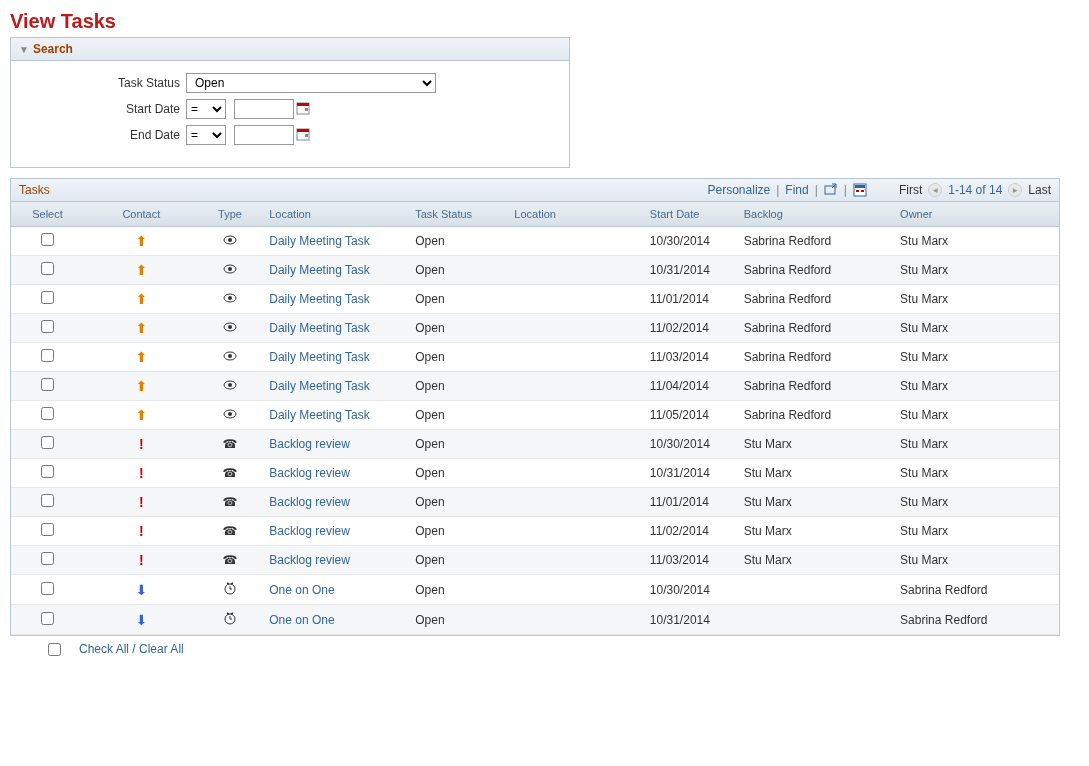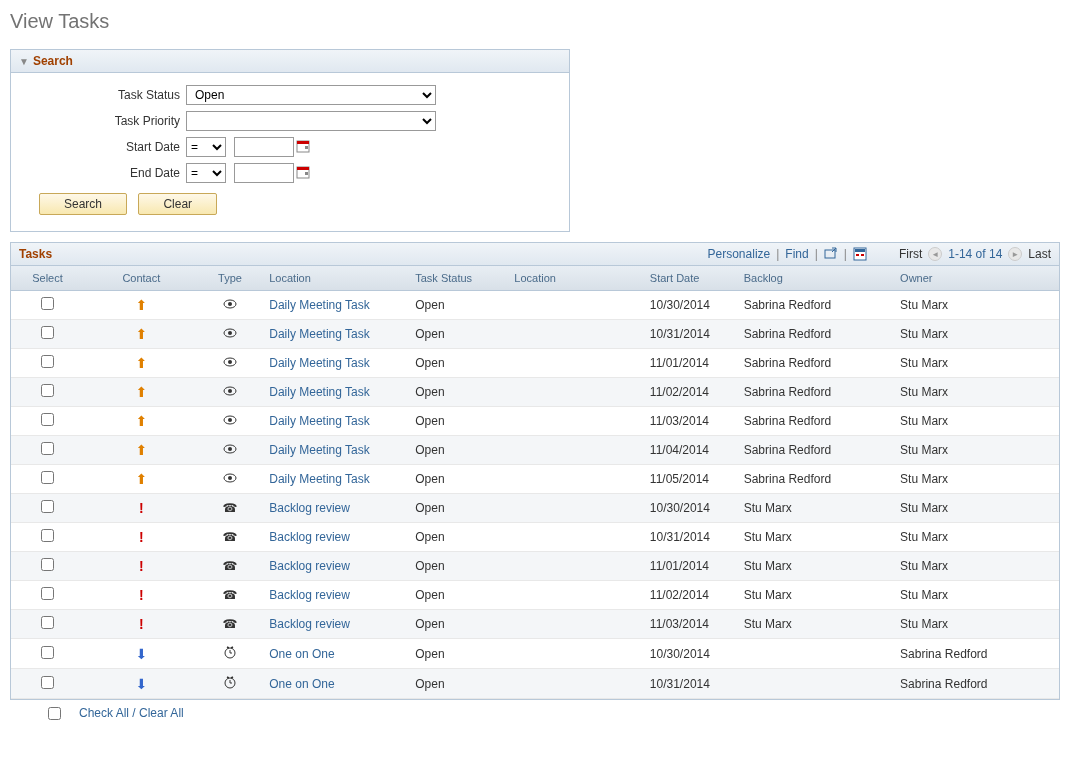--- a/index.html
+++ b/index.html
@@ -1,18 +1,18 @@
 <!DOCTYPE html>
 <html><head>
   <meta charset="utf-8">
   <style>
     * { box-sizing: border-box; margin: 0; padding: 0; font-family: Arial, sans-serif; }
     body { background: #ffffff; font-size: 12px; color: #333; padding: 10px; }
     
-    .page-title { color: #737373; font-size: 20px; font-weight: normal; margin-bottom: 16px; }
+    .page-title { color: #b91c1c; font-size: 20px; font-weight: bold; margin-bottom: 4px; }
     
     .search-panel { border: 1px solid #b8c8d8; width: 560px; margin-bottom: 10px; }
     .search-header { background: linear-gradient(#f0f4f8, #e0e8f0); padding: 4px 8px; border-bottom: 1px solid #b8c8d8; display: flex; align-items: center; }
     .collapse-icon { color: #888; margin-right: 4px; cursor: pointer; font-size: 10px; }
     .search-title { color: #a04000; font-weight: bold; font-size: 12px; }
     .search-body { padding: 12px 20px 16px 20px; }
     
     .form-row { display: flex; align-items: center; margin-bottom: 6px; }
     .form-label { width: 155px; text-align: right; padding-right: 6px; font-size: 12px; color: #333; }
     .form-input-text { width: 250px; height: 20px; border: 1px solid #999; padding: 2px 4px; font-size: 12px; }
@@ -20,21 +20,21 @@
     .form-select-sm { width: 40px; height: 20px; border: 1px solid #999; font-size: 12px; background: #fff; }
     .form-date { width: 60px; height: 20px; border: 1px solid #999; margin-left: 8px; font-size: 12px; }
     .cal-icon { width: 16px; height: 16px; display: inline-block; margin-left: 2px; cursor: pointer; vertical-align: middle; }
     
     .btn-row { margin-left: 8px; margin-top: 10px; }
     .btn { background: linear-gradient(#fef8e8, #f8e8b0); border: 1px solid #c8a858; padding: 3px 24px; font-size: 12px; cursor: pointer; color: #333; border-radius: 2px; }
     .btn + .btn { margin-left: 8px; }
     
     .grid-panel { border: 1px solid #b8c8d8; width: 1050px; }
     .grid-header { background: linear-gradient(#f0f4f8, #e0e8f0); padding: 4px 8px; display: flex; align-items: center; justify-content: space-between; border-bottom: 1px solid #b8c8d8; }
-    .grid-title { color: #a04000; font-weight: bold; font-size: 12px; }
+    .grid-title { color: #a04000; font-weight: normal; font-size: 12px; }
     .grid-tools { display: flex; align-items: center; gap: 6px; font-size: 12px; color: #336699; }
     .grid-tools a { color: #336699; text-decoration: none; }
     .grid-tools .sep { color: #888; }
     .tool-icon { width: 14px; height: 14px; display: inline-block; vertical-align: middle; cursor: pointer; }
     .nav-text { color: #333; }
     .arrow-btn { width: 14px; height: 14px; border-radius: 50%; background: #e8e8e8; border: 1px solid #ccc; display: inline-flex; align-items: center; justify-content: center; font-size: 8px; color: #999; cursor: pointer; }
     
     .grid-table { width: 100%; border-collapse: collapse; }
     .grid-table th { background: linear-gradient(#e8eef4, #d8e0e8); text-align: left; padding: 6px 8px; font-size: 11px; color: #4a6b8a; font-weight: normal; border-bottom: 1px solid #b8c8d8; }
     .grid-table td { padding: 6px 8px; font-size: 12px; border-bottom: 1px solid #e8e8e8; color: #333; }
@@ -71,24 +71,20 @@
   <div class="search-header">
     <span class="collapse-icon">▼</span>
     <span class="search-title">Search</span>
   </div>
   <div class="search-body">
     <div class="form-row">
       <span class="form-label">Task Status</span>
       <select class="form-select">
         <option>Open</option>
       </select>
-    </div>
-    <div class="form-row">
-      <span class="form-label">Task Priority</span>
-      <select class="form-select"></select>
     </div>
     <div class="form-row">
       <span class="form-label">Start Date</span>
       <select class="form-select-sm"><option>=</option></select>
       <input type="text" class="form-date" style="">
       <span class="cal-icon">
         <svg width="14" height="14" viewBox="0 0 14 14">
             <rect x="1" y="2" width="12" height="11" fill="#fff" stroke="#888"></rect>
             <rect x="1" y="2" width="12" height="3" fill="#c00"></rect>
             <rect x="9" y="7" width="3" height="3" fill="#888"></rect>
@@ -99,24 +95,20 @@
       <span class="form-label">End Date</span>
       <select class="form-select-sm"><option>=</option></select>
       <input type="text" class="form-date" style="">
       <span class="cal-icon">
         <svg width="14" height="14" viewBox="0 0 14 14">
             <rect x="1" y="2" width="12" height="11" fill="#fff" stroke="#888"></rect>
             <rect x="1" y="2" width="12" height="3" fill="#c00"></rect>
             <rect x="9" y="7" width="3" height="3" fill="#888"></rect>
           </svg>
       </span>
-    </div>
-    <div class="btn-row">
-      <button class="btn">Search</button>
-      <button class="btn">Clear</button>
     </div>
   </div>
 </div>
 
 <div class="grid-panel">
   <div class="grid-header">
     <span class="grid-title">Tasks</span>
     <div class="grid-tools">
       <a href="#">Personalize</a>
       <span class="sep">|</span>

